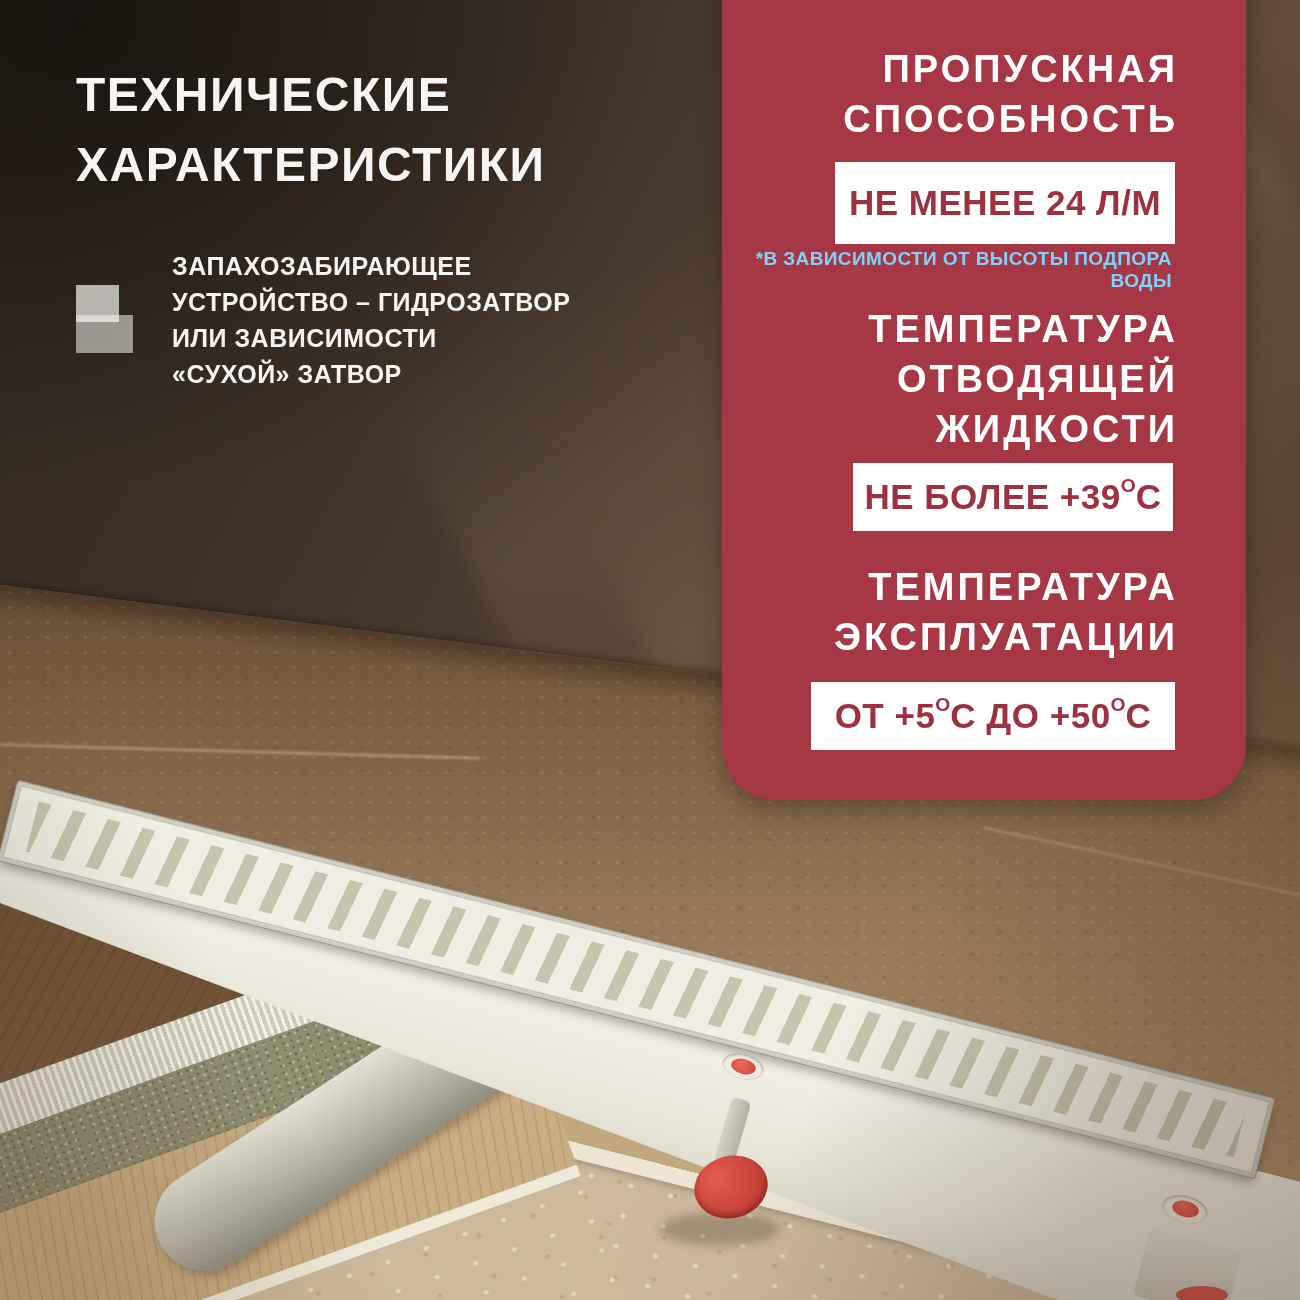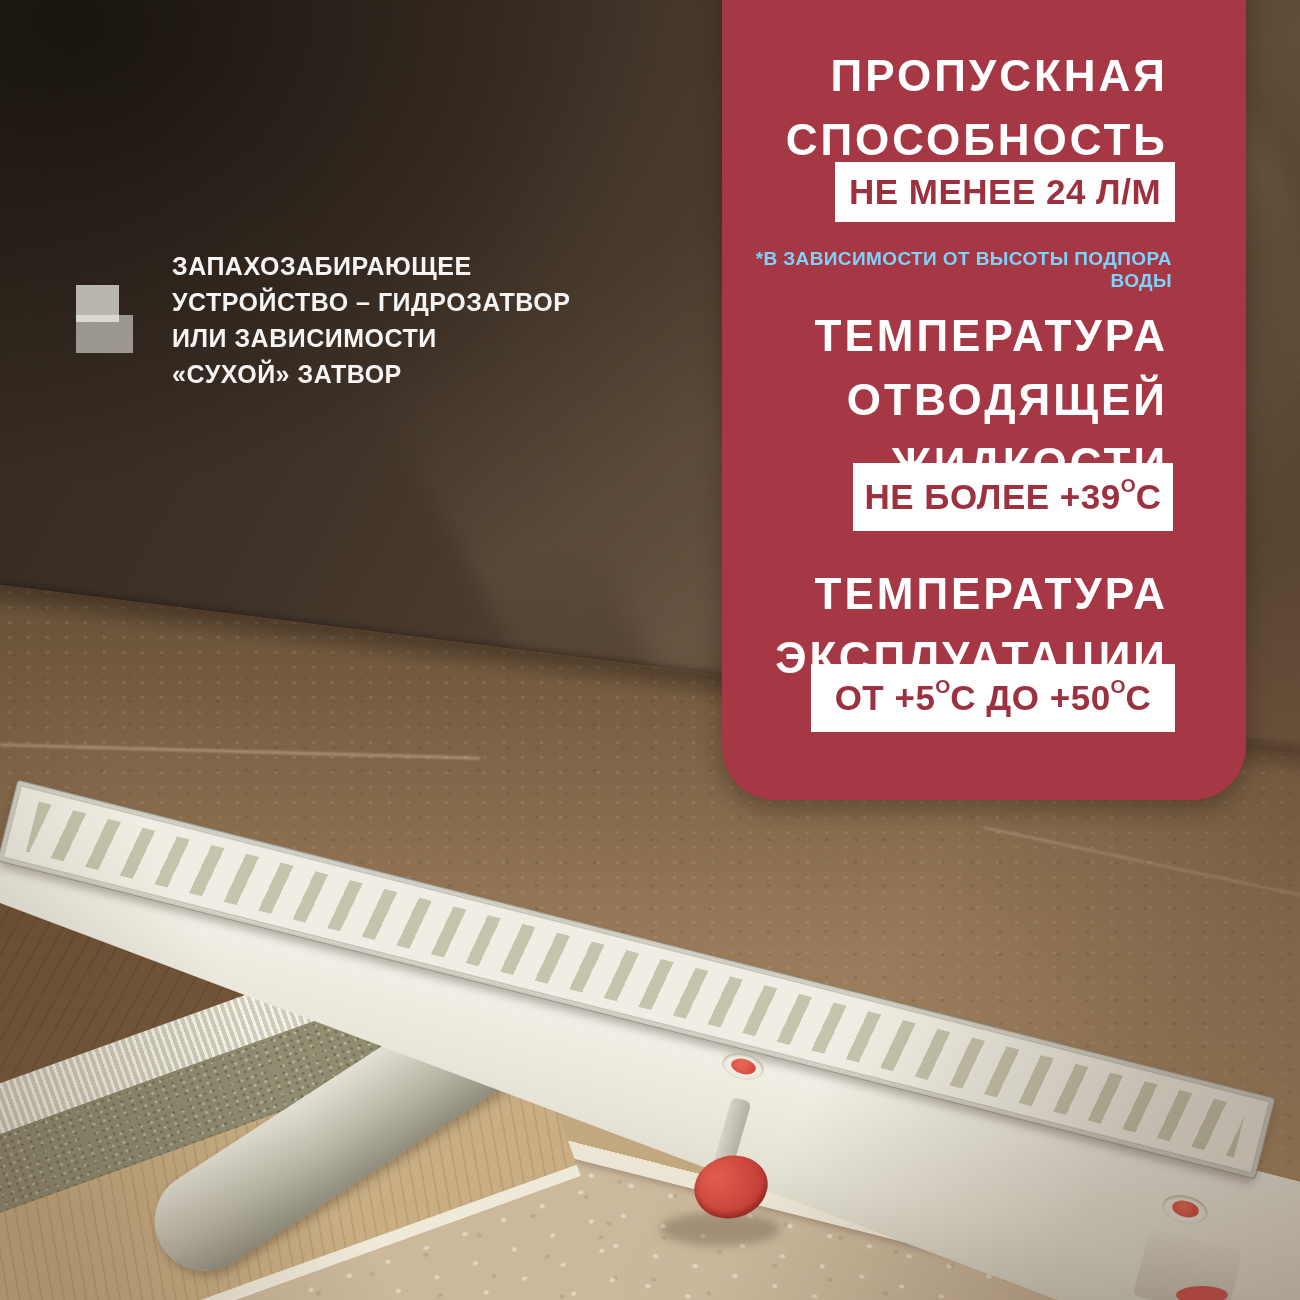--- a/index.html
+++ b/index.html
@@ -178,35 +178,35 @@
   .icon-sq2{left:76px; top:315px; width:57px; height:38px; background:rgba(246,244,239,0.55);}
 
   
   .panel{
     left:722px; top:-60px; width:524px; height:860px;
     background:#a63846; border-radius:54px;
     box-shadow:0 10px 24px rgba(30,16,10,0.35);
     color:#ffffff;
   }
   .panel .heading{
-    position:absolute; right:78px;
-    font-size:44px; font-weight:bold; letter-spacing:3px;
-    line-height:64px; text-align:right; white-space:pre-line;
+    position:absolute; right:68px;
+    font-size:38px; font-weight:bold; letter-spacing:3px;
+    line-height:50px; text-align:right; white-space:pre-line;
   }
   .h1{top:104px;}
   .h2{top:364px;}
   .h3{top:622px;}
   .value-box{
     position:absolute; background:#ffffff;
     display:flex; align-items:center; justify-content:center;
     color:#9c3240; font-weight:bold; font-size:35px; letter-spacing:0.5px;
   }
-  .vb1{right:71px; top:222px; width:340px; height:60px;}
+  .vb1{right:71px; top:222px; width:340px; height:82px;}
   .vb2{right:73px; top:523px; width:320px; height:68px;}
-  .vb3{right:71px; top:724px; width:364px; height:68px;}
+  .vb3{right:71px; top:742px; width:364px; height:68px;}
   .sup{font-size:55%; position:relative; top:-0.55em; letter-spacing:0;}
   .note{
     position:absolute; right:74px; top:308px; width:460px;
     font-size:19px; font-weight:bold; letter-spacing:0.4px;
     text-align:right; color:#7dd3fc;
   }
 </style>
 </head>
 <body>
 
@@ -249,20 +249,22 @@
   <div class="abs foot-red"></div>
   <div class="abs leg leg2"></div>
   <div class="abs foot-red-sliver"></div>
   <div class="abs dot-recess dot-recess1"></div>
   <div class="abs dot-red dot-red1"></div>
   <div class="abs dot-recess dot-recess2"></div>
   <div class="abs dot-red dot-red2"></div>
 
   <div class="abs shade-overlay"></div>
 
+  <div class="abs title">ТЕХНИЧЕСКИЕ
+ХАРАКТЕРИСТИКИ</div>
   <div class="abs icon-sq icon-sq1"></div>
   <div class="abs icon-sq icon-sq2"></div>
   <div class="abs feature-text">ЗАПАХОЗАБИРАЮЩЕЕ
 УСТРОЙСТВО – ГИДРОЗАТВОР
 ИЛИ ЗАВИСИМОСТИ
 «СУХОЙ» ЗАТВОР</div>
 
   <div class="abs panel">
     <div class="heading h1">ПРОПУСКНАЯ
 СПОСОБНОСТЬ</div>

